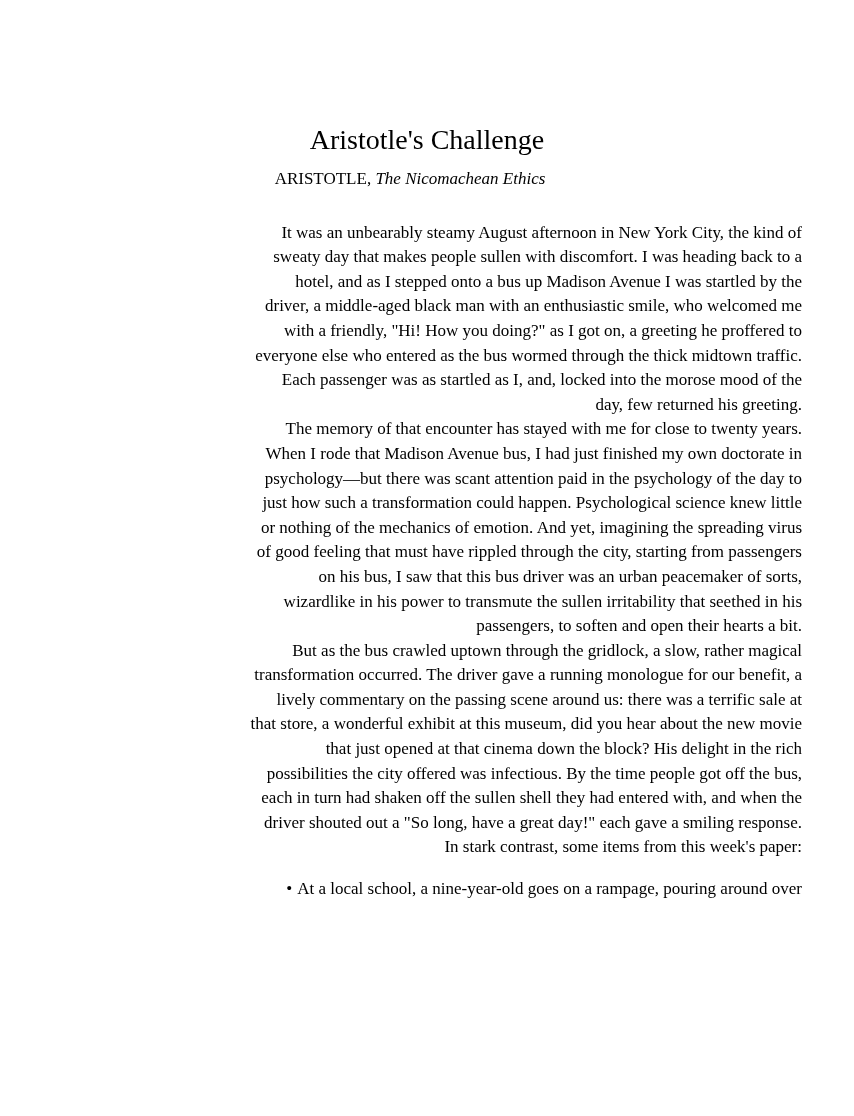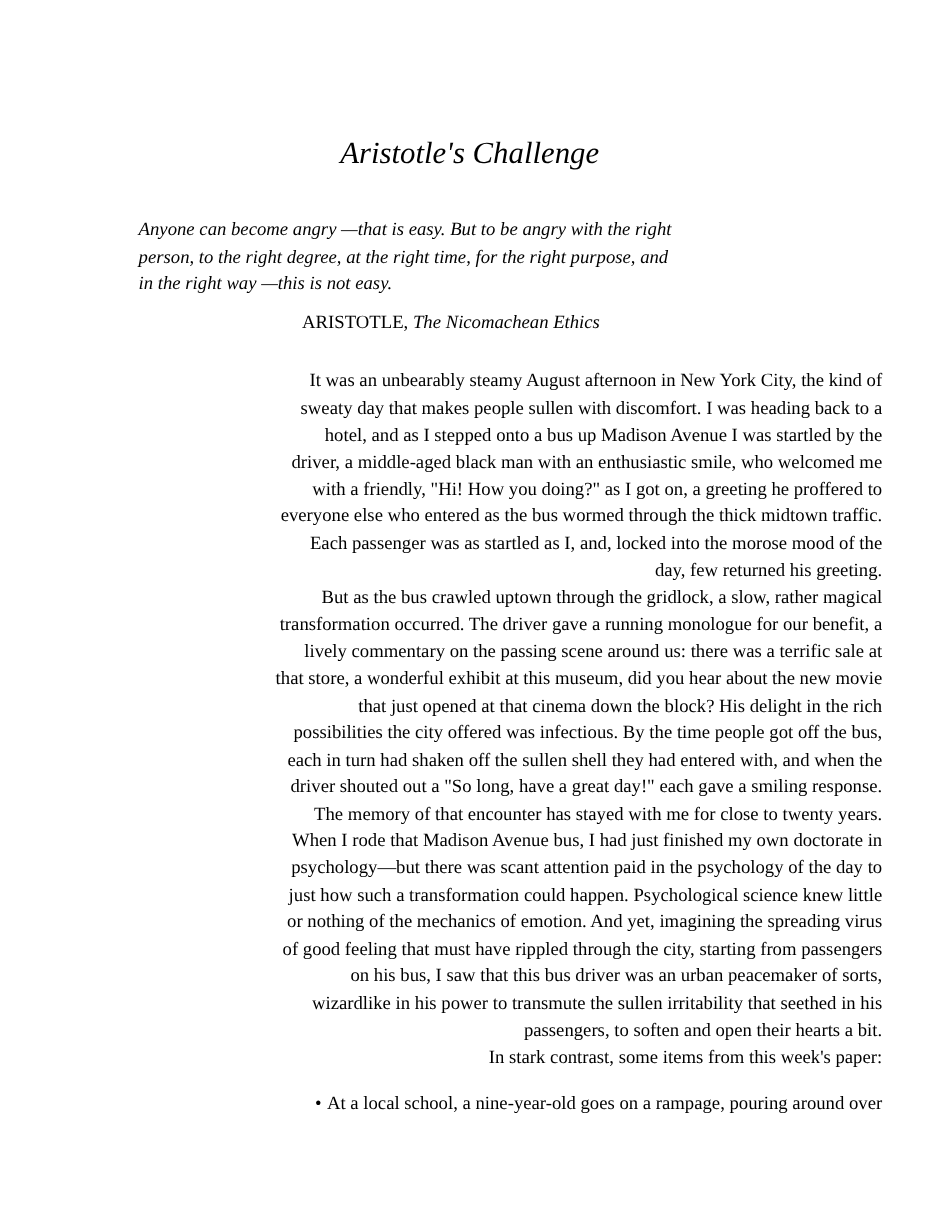--- a/index.html
+++ b/index.html
@@ -17,21 +17,20 @@
     left: 92px;
     top: 0;
     width: 670px;
   }
   .chapter-title {
     margin-top: 123px;
     text-align: center;
     font-size: 28px;
     line-height: 34px;
     font-weight: normal;
-    font-style: italic;
   }
   .epigraph {
     margin: 40px 0 0 34px;
     width: 600px;
     font-style: italic;
     font-size: 17px;
     line-height: 24.6px;
     white-space: pre-line;
   }
   .attribution {
@@ -57,55 +56,52 @@
   }
   .bullet-item .marker { padding-right: 5px; }
 </style>
 </head>
 <body>
 
 <div class="content">
 
   <h1 class="chapter-title">Aristotle's Challenge</h1>
 
-  <div class="epigraph">Anyone can become angry —that is easy. But to be angry with the right
-person, to the right degree, at the right time, for the right purpose, and
-in the right way —this is not easy.</div>
 
   <div class="attribution">
     <span class="author">ARISTOTLE,</span>
     <span class="work">The Nicomachean Ethics</span>
   </div>
 
   <div class="body-text">
     <div class="paragraph">It was an unbearably steamy August afternoon in New York City, the kind of
 sweaty day that makes people sullen with discomfort. I was heading back to a
 hotel, and as I stepped onto a bus up Madison Avenue I was startled by the
 driver, a middle-aged black man with an enthusiastic smile, who welcomed me
 with a friendly, "Hi! How you doing?" as I got on, a greeting he proffered to
 everyone else who entered as the bus wormed through the thick midtown traffic.
 Each passenger was as startled as I, and, locked into the morose mood of the
 day, few returned his greeting.</div>
-    <div class="paragraph indented">But as the bus crawled uptown through the gridlock, a slow, rather magical
-transformation occurred. The driver gave a running monologue for our benefit, a
-lively commentary on the passing scene around us: there was a terrific sale at
-that store, a wonderful exhibit at this museum, did you hear about the new movie
-that just opened at that cinema down the block? His delight in the rich
-possibilities the city offered was infectious. By the time people got off the bus,
-each in turn had shaken off the sullen shell they had entered with, and when the
-driver shouted out a "So long, have a great day!" each gave a smiling response.</div>
     <div class="paragraph indented">The memory of that encounter has stayed with me for close to twenty years.
 When I rode that Madison Avenue bus, I had just finished my own doctorate in
 psychology—but there was scant attention paid in the psychology of the day to
 just how such a transformation could happen. Psychological science knew little
 or nothing of the mechanics of emotion. And yet, imagining the spreading virus
 of good feeling that must have rippled through the city, starting from passengers
 on his bus, I saw that this bus driver was an urban peacemaker of sorts,
 wizardlike in his power to transmute the sullen irritability that seethed in his
 passengers, to soften and open their hearts a bit.</div>
+    <div class="paragraph indented">But as the bus crawled uptown through the gridlock, a slow, rather magical
+transformation occurred. The driver gave a running monologue for our benefit, a
+lively commentary on the passing scene around us: there was a terrific sale at
+that store, a wonderful exhibit at this museum, did you hear about the new movie
+that just opened at that cinema down the block? His delight in the rich
+possibilities the city offered was infectious. By the time people got off the bus,
+each in turn had shaken off the sullen shell they had entered with, and when the
+driver shouted out a "So long, have a great day!" each gave a smiling response.</div>
     <div class="paragraph indented">In stark contrast, some items from this week's paper:</div>
 
     <div class="bullet-item">
       <span class="marker">•</span><span>At a local school, a nine-year-old goes on a rampage, pouring around over</span>
     </div>
   </div>
 
 </div>
 
 </body></html>

